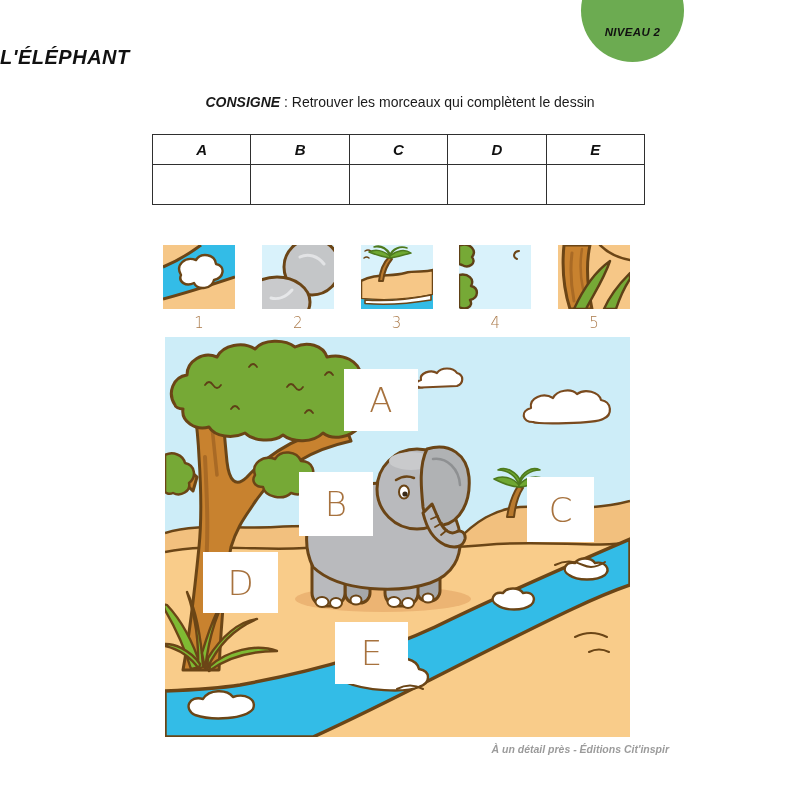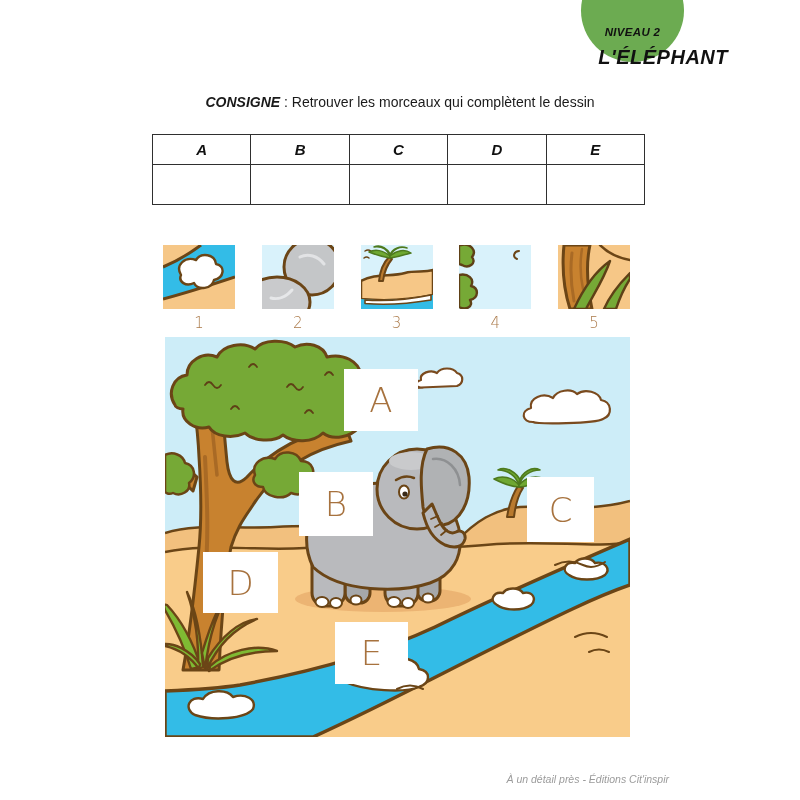--- a/index.html
+++ b/index.html
@@ -5,21 +5,21 @@
   html,body{margin:0;padding:0;background:#fff;}
   body{font-family:"Liberation Sans",sans-serif;}
   #page{position:relative;width:800px;height:800px;background:#fff;overflow:hidden;}
 
   
   .badge{position:absolute;left:581px;top:-41px;width:103px;height:103px;border-radius:50%;
          background:#6cab51;display:flex;align-items:flex-end;justify-content:center;}
   .badge span{font-style:italic;font-weight:800;font-size:11.5px;color:#111;padding-bottom:24px;letter-spacing:.3px;}
 
   
-  .title{position:absolute;left:0;top:46px;width:728px;text-align:right;
+  .title{position:absolute;left:0;top:46px;width:728px;text-align:left;
          font-weight:800;font-style:italic;font-size:20px;color:#111;letter-spacing:.5px;}
   .consigne{position:absolute;left:0;top:94px;width:800px;text-align:center;font-size:14px;color:#1a1a1a;}
   .consigne .kw{font-weight:800;font-style:italic;}
 
   
   table.answers{position:absolute;left:152px;top:134px;width:493px;border-collapse:collapse;table-layout:fixed;}
   table.answers td,table.answers th{border:1.6px solid #2f2f2f;}
   table.answers th{height:27px;font-weight:800;font-style:italic;font-size:15px;color:#111;text-align:center;}
   table.answers td{height:37px;}
 
@@ -34,21 +34,21 @@
   .scene{position:absolute;left:165px;top:337px;width:465px;height:400px;}
   .scene svg.bg{position:absolute;left:0;top:0;width:465px;height:400px;display:block;}
   .overlay{position:absolute;background:#fff;display:flex;align-items:center;justify-content:center;
            font-family:"DejaVu Sans",sans-serif;font-weight:300;font-size:34px;color:#a7723e;}
   .ovA{left:179px;top:32px;width:74px;height:62px;}
   .ovB{left:134px;top:135px;width:74px;height:64px;}
   .ovC{left:362px;top:140px;width:67px;height:65px;}
   .ovD{left:38px;top:215px;width:75px;height:61px;}
   .ovE{left:170px;top:285px;width:73px;height:62px;}
 
-  .credit{position:absolute;top:773px;right:131px;font-size:10.5px;font-style:italic;color:#9b9b9b;}
+  .credit{position:absolute;top:743px;right:131px;font-size:10.5px;font-style:italic;color:#9b9b9b;font-weight:bold;}
 </style>
 </head>
 <body>
 
 <div id="page">
 
   <div class="badge">
     <span>NIVEAU 2</span>
   </div>
 

